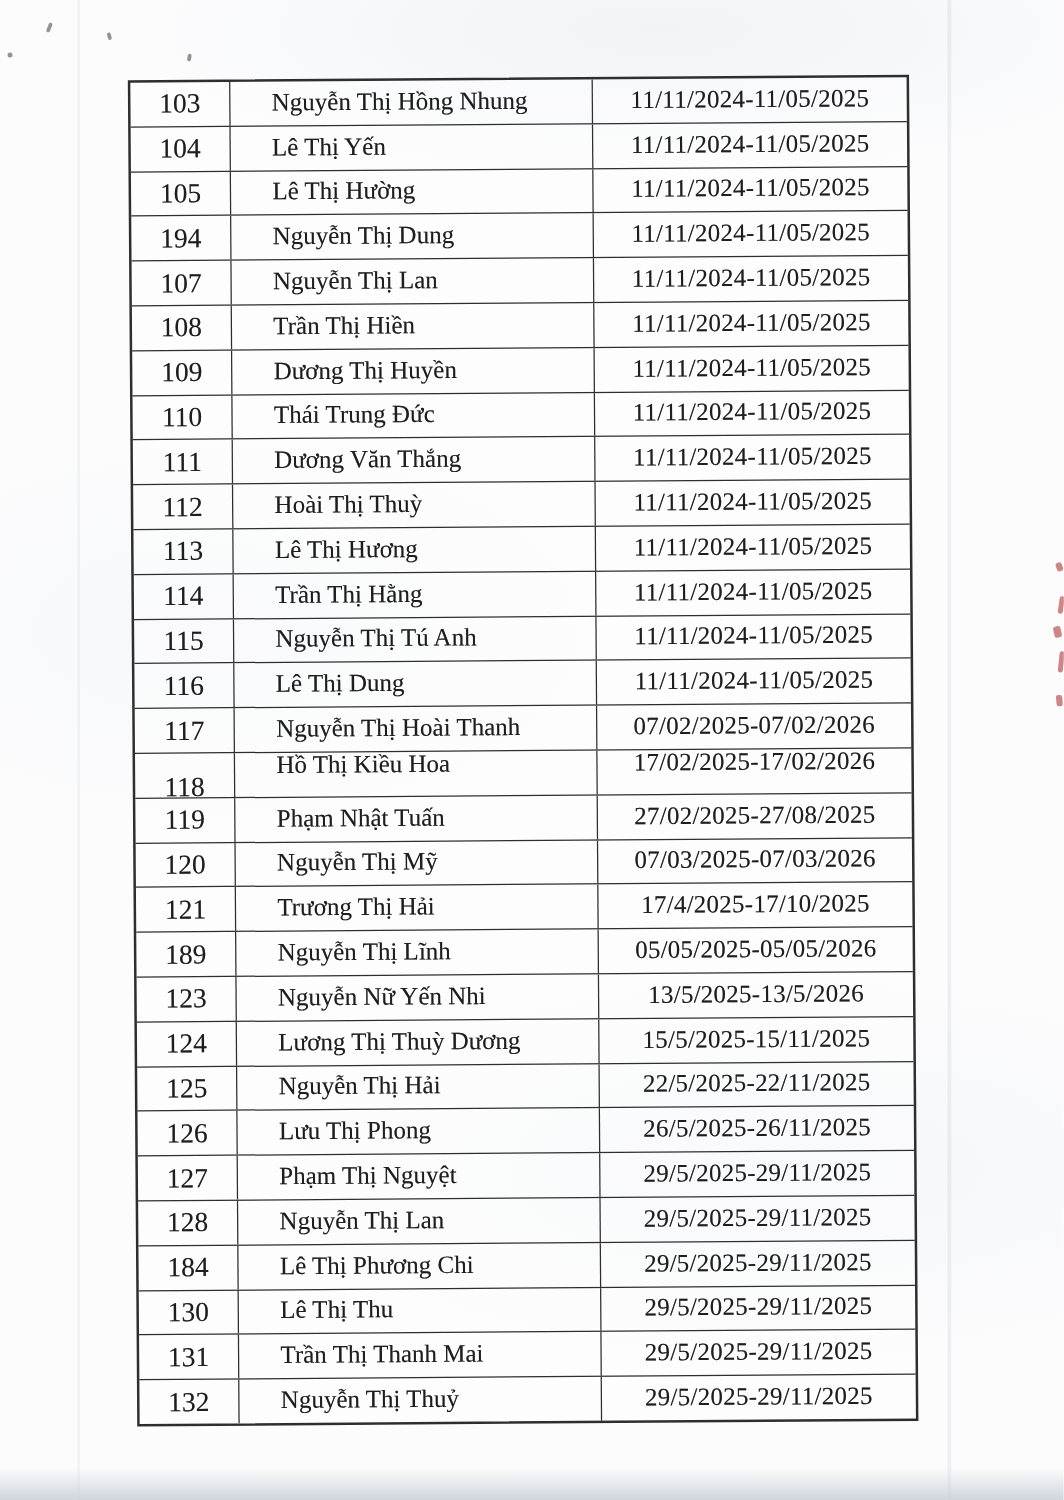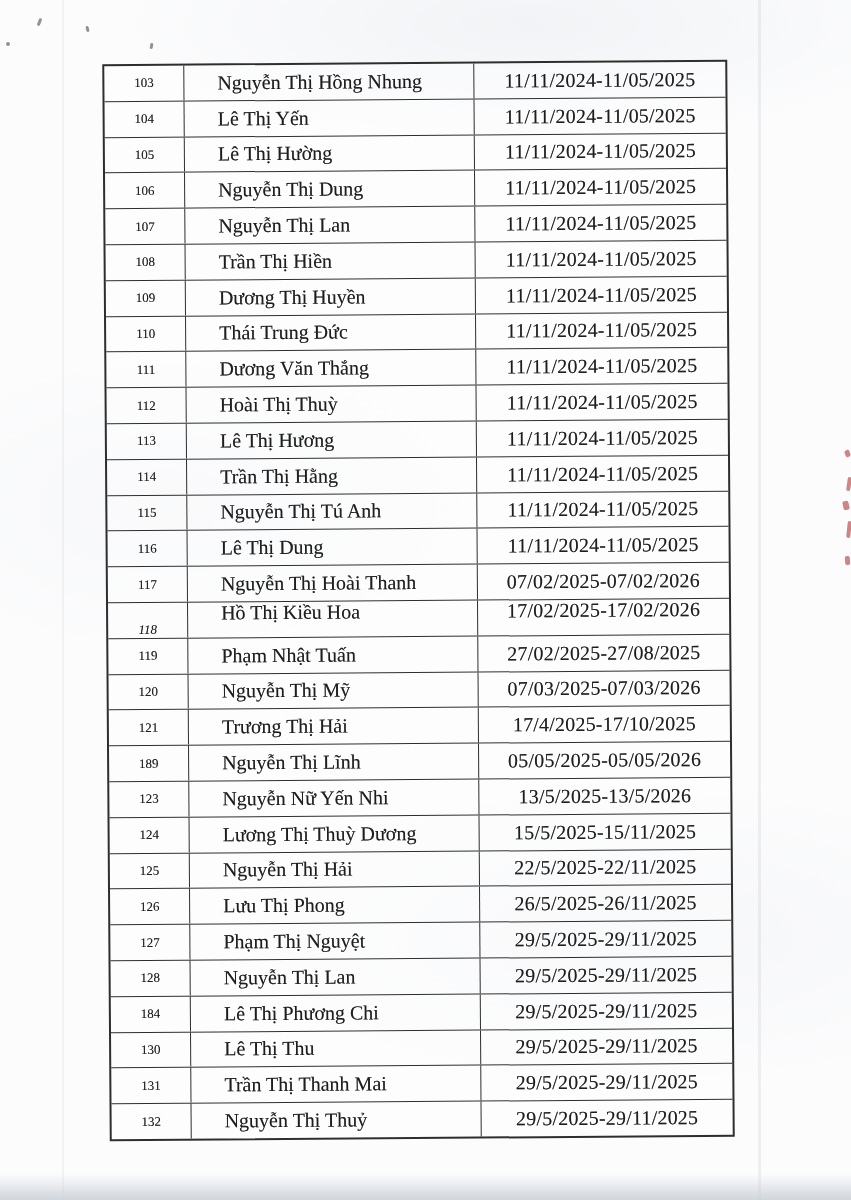--- a/index.html
+++ b/index.html
@@ -51,36 +51,36 @@
   }
   .trow:last-child { border-bottom:0; }
   .cell {
     display:flex; align-items:center;
     box-sizing:border-box; overflow:hidden;
     white-space:nowrap;
   }
   .cno {
     justify-content:center;
     border-right:1.7px solid #2e2e2e;
-    font-size:13px;
+    font-size:22px;
   }
   .cname {
     padding-left:33px;
     border-right:1.7px solid #2e2e2e;
     font-size:20px;
   }
   .cdate {
     justify-content:center;
     font-size:20px;
     letter-spacing:0.2px;
   }
   .cell span { text-shadow:0 0 0.5px rgba(20,20,20,0.45); }
 
   
-  .trow:nth-of-type(16) .cno span { transform:translateY(10px);font-style:italic; }
+  .trow:nth-of-type(16) .cno span { transform:translateY(10px); }
   .trow:nth-of-type(16) .cname span,
   .trow:nth-of-type(16) .cdate span { transform:translateY(-7px); }
 
   
   .speck {
     position:absolute; background:#3c3c3c; opacity:0.55; border-radius:2px;
   }
   .speck.s1 { left:38px;  top:18px; width:3px; height:8px; transform:rotate(22deg); }
   .speck.s2 { left:86px;  top:26px; width:3px; height:6px; transform:rotate(-14deg); }
   .speck.s3 { left:6px;   top:42px; width:4px; height:4px; border-radius:50%; }
@@ -140,21 +140,21 @@
     <div class="cell cname">
       <span>Lê Thị Hường</span>
     </div>
     <div class="cell cdate">
       <span>11/11/2024-11/05/2025</span>
     </div>
   </div>
 
   <div class="trow">
     <div class="cell cno">
-      <span>106</span>
+      <span>194</span>
     </div>
     <div class="cell cname">
       <span>Nguyễn Thị Dung</span>
     </div>
     <div class="cell cdate">
       <span>11/11/2024-11/05/2025</span>
     </div>
   </div>
 
   <div class="trow">

